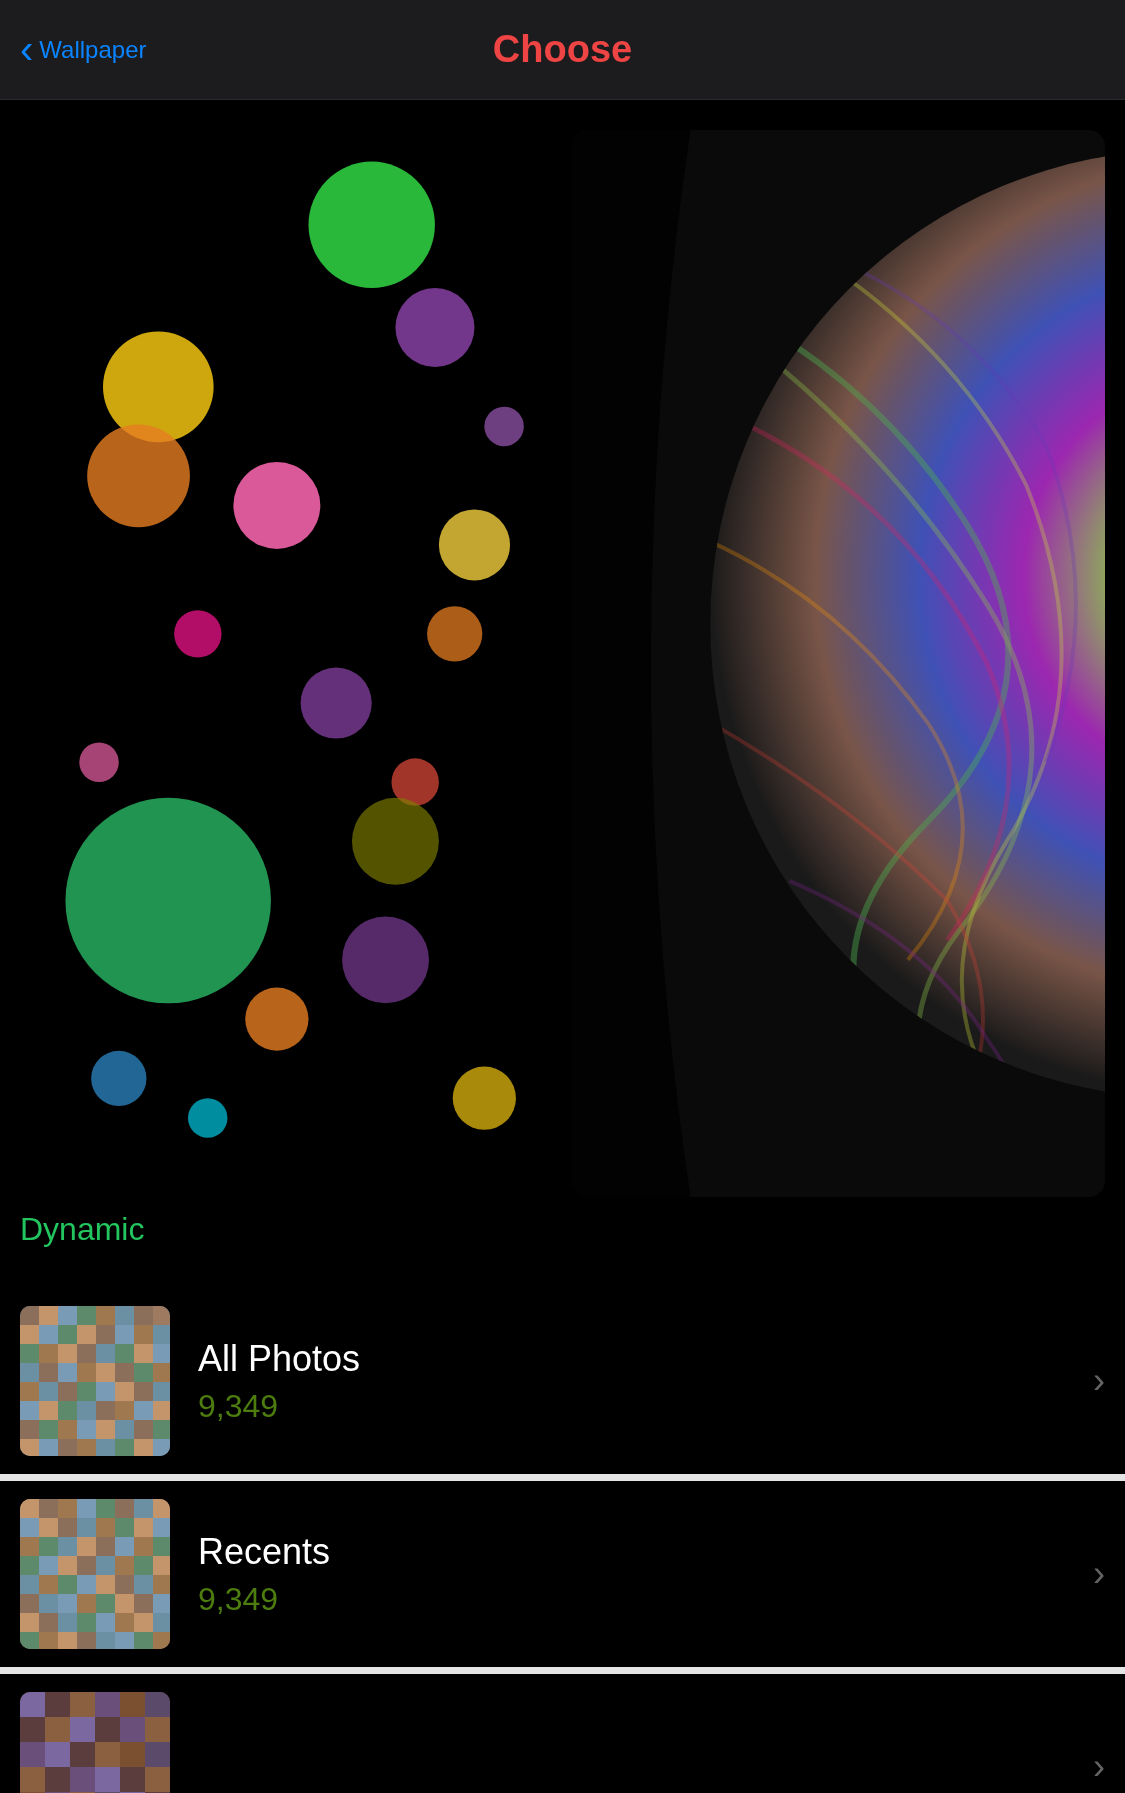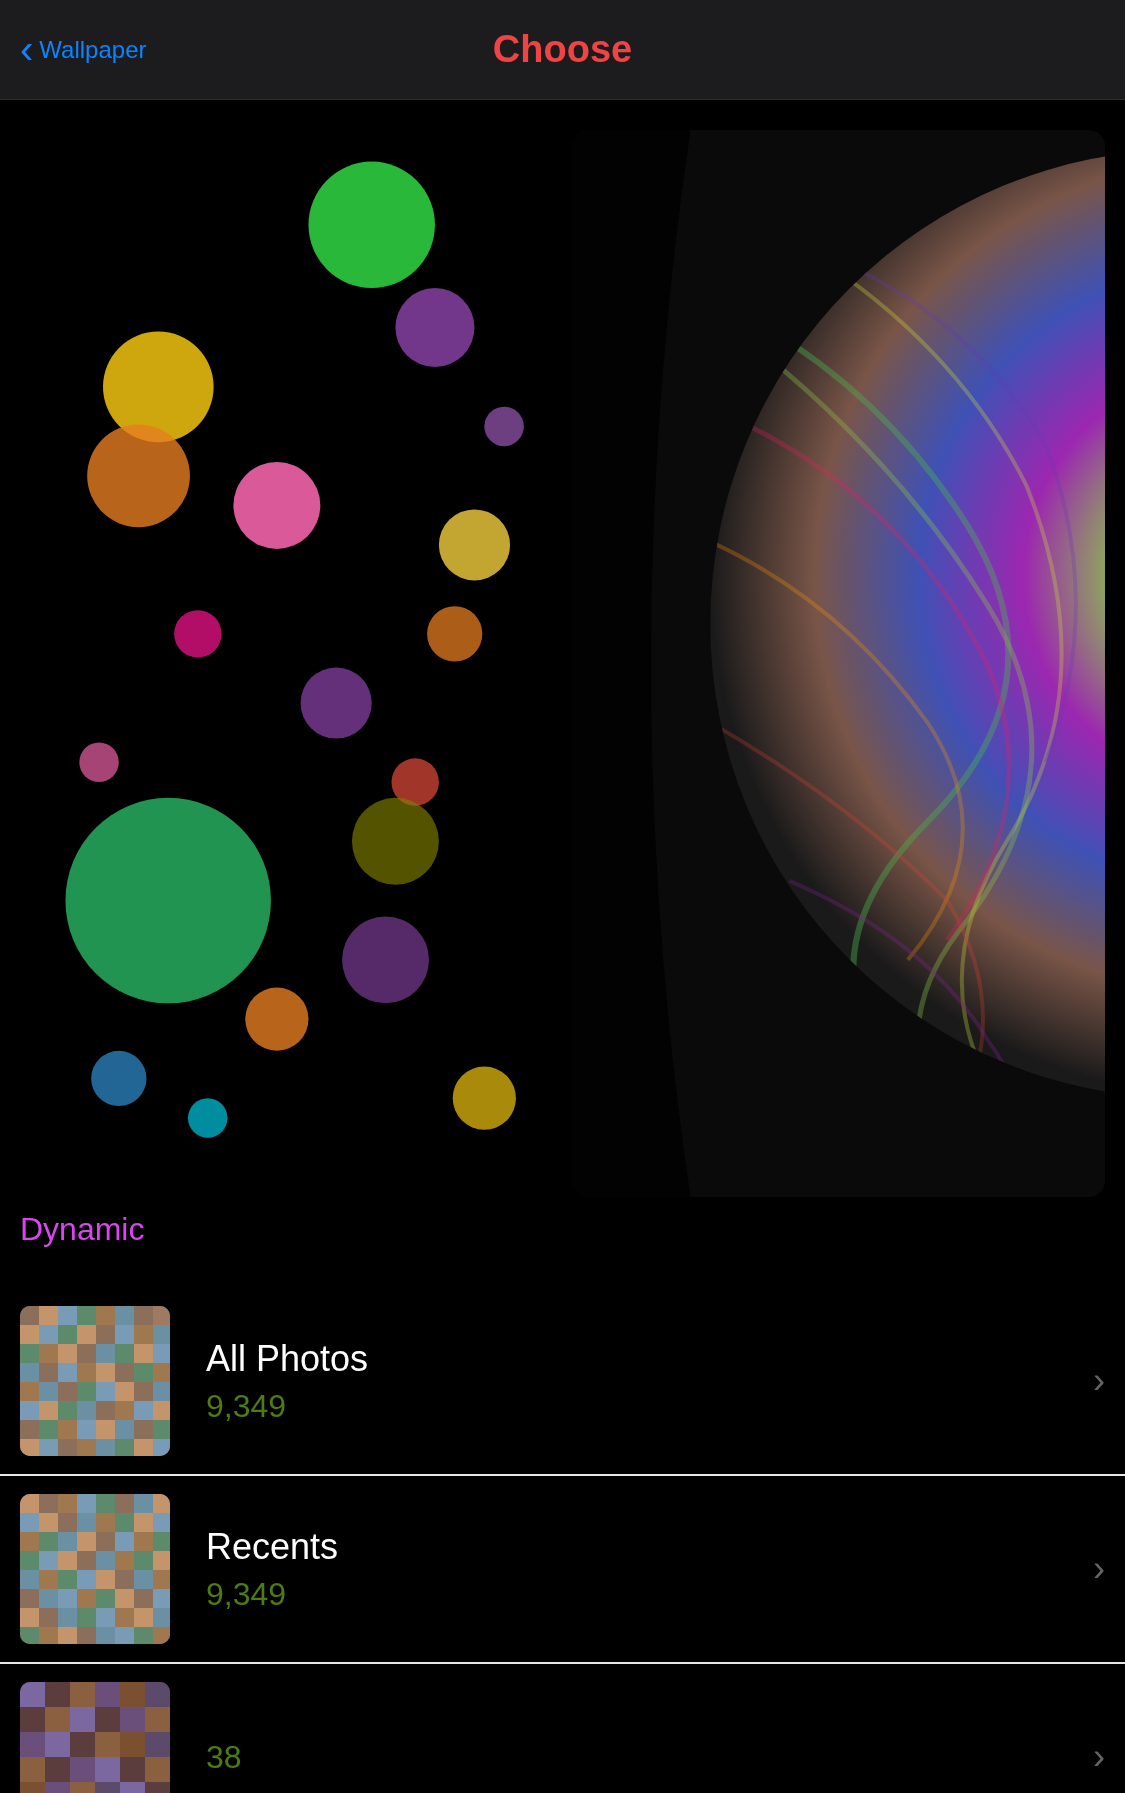--- a/index.html
+++ b/index.html
@@ -102,35 +102,35 @@
       width: 100%;
       height: 100%;
       background: #000;
       position: relative;
       overflow: hidden;
     }
 
     .category-label {
       font-size: 32px;
       font-weight: 400;
-      color: #d946ef;
+      color: #22c55e;
     }
 
     
     .albums-section {
       margin-top: 20px;
     }
 
     .album-item {
       display: flex;
       align-items: center;
       padding: 18px 20px;
-      border-bottom: 2px solid #e5e5e5;
+      border-bottom: 7px solid #e5e5e5;
       cursor: pointer;
-      gap: 36px;
+      gap: 28px;
     }
 
     .album-thumbnail {
       width: 150px;
       height: 150px;
       border-radius: 10px;
       overflow: hidden;
       flex-shrink: 0;
     }
 
@@ -475,18 +475,17 @@
 
         <rect x="0" y="125" width="25" height="25" fill="#5c4a6a"></rect>
         <rect x="25" y="125" width="25" height="25" fill="#8b6040"></rect>
         <rect x="50" y="125" width="25" height="25" fill="#7b5030"></rect>
         <rect x="75" y="125" width="25" height="25" fill="#6a4f7a"></rect>
         <rect x="100" y="125" width="25" height="25" fill="#5c3d3d"></rect>
         <rect x="125" y="125" width="25" height="25" fill="#7b68a0"></rect>
       </svg>
     </div>
     <div class="album-info">
-      <span class="album-count">38</span>
     </div>
     <span class="chevron-right">›</span>
   </div>
 
 </section>
 
 </body></html>

